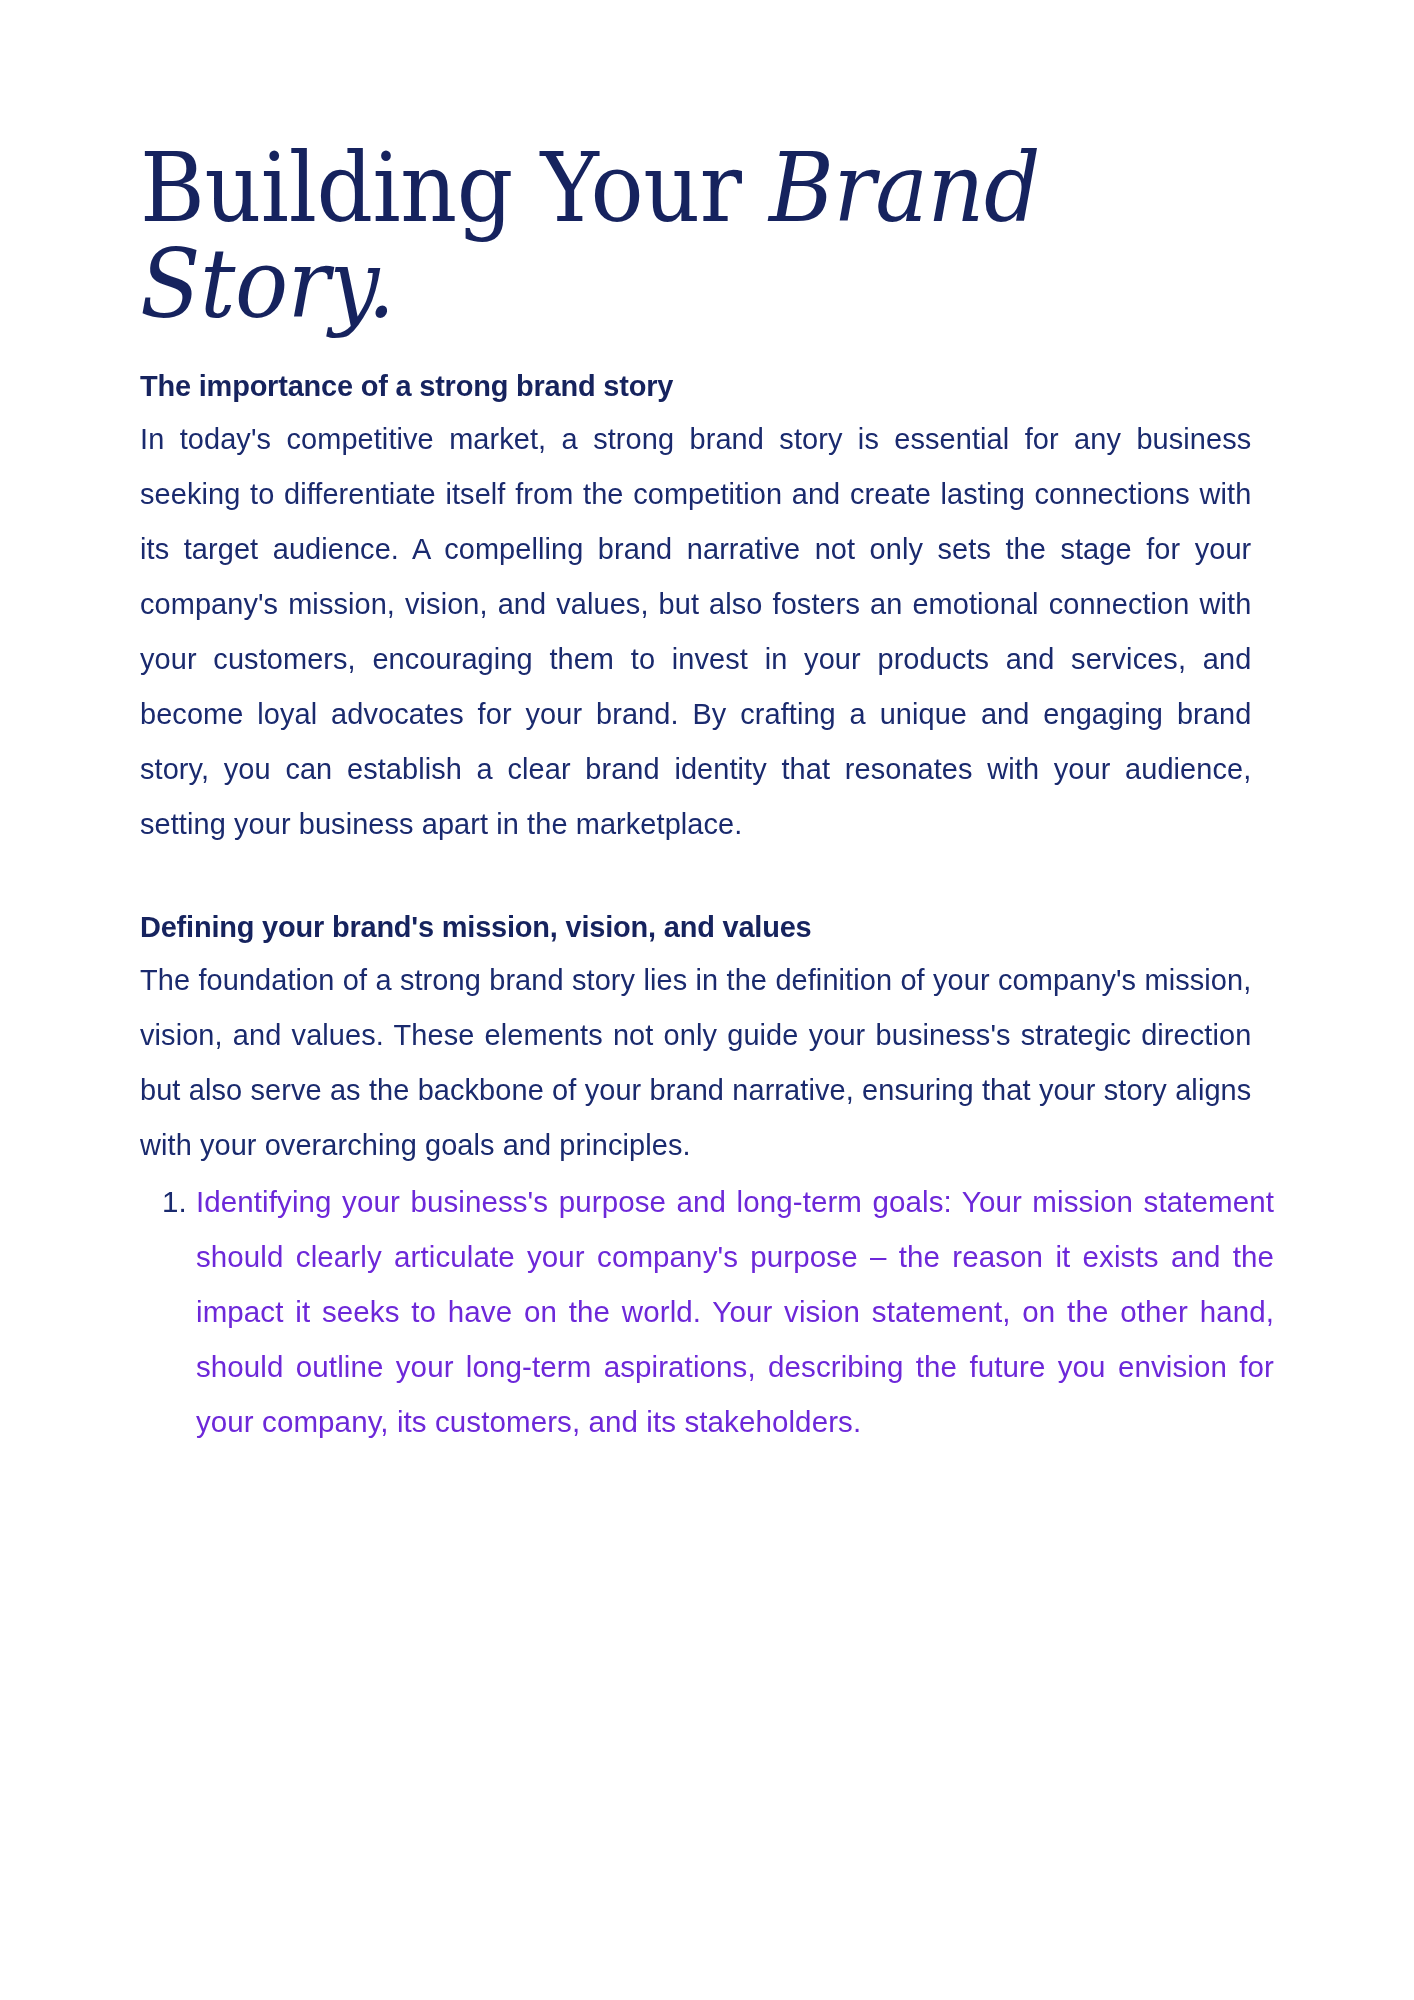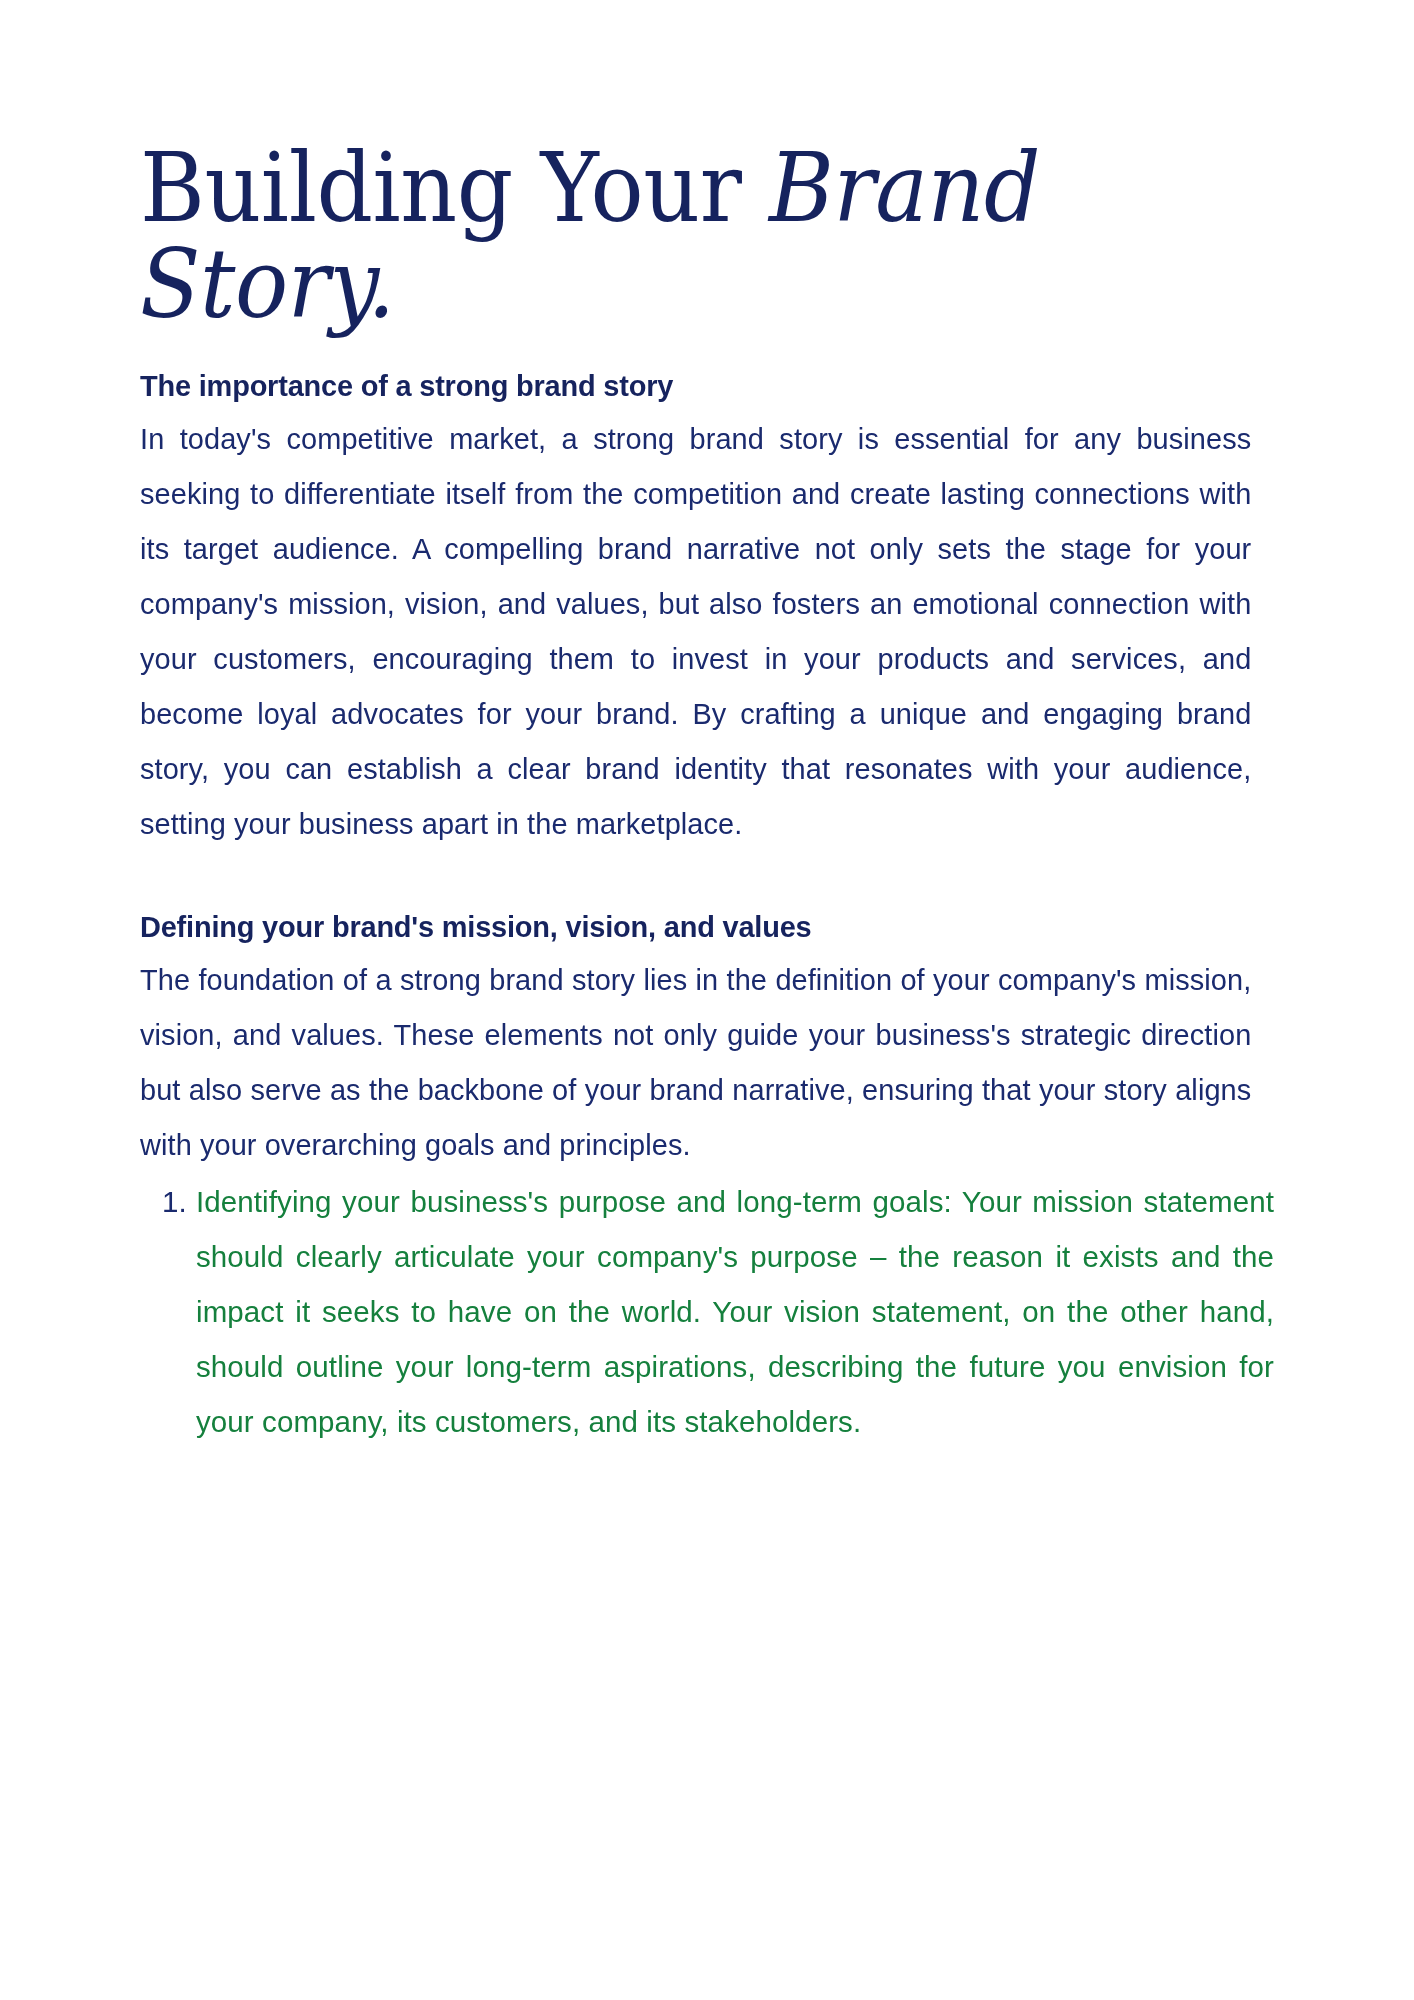--- a/index.html
+++ b/index.html
@@ -95,21 +95,21 @@
     font-family: "Liberation Sans", sans-serif;
     font-size: 29.5px;
     line-height: 55px;
     flex: 0 0 auto;
     width: 56px;
     padding-left: 22px;
     box-sizing: border-box;
     text-align: left;
   }
   .num-list .li-text {
-    color: #15803d;
+    color: #6d28d9;
     font-family: "Liberation Sans", sans-serif;
     font-size: 29.5px;
     line-height: 55px;
     text-align: justify;
     text-justify: inter-word;
     text-align-last: left;
     flex: 1 1 auto;
     letter-spacing: 0.1px;
   }
 </style>

